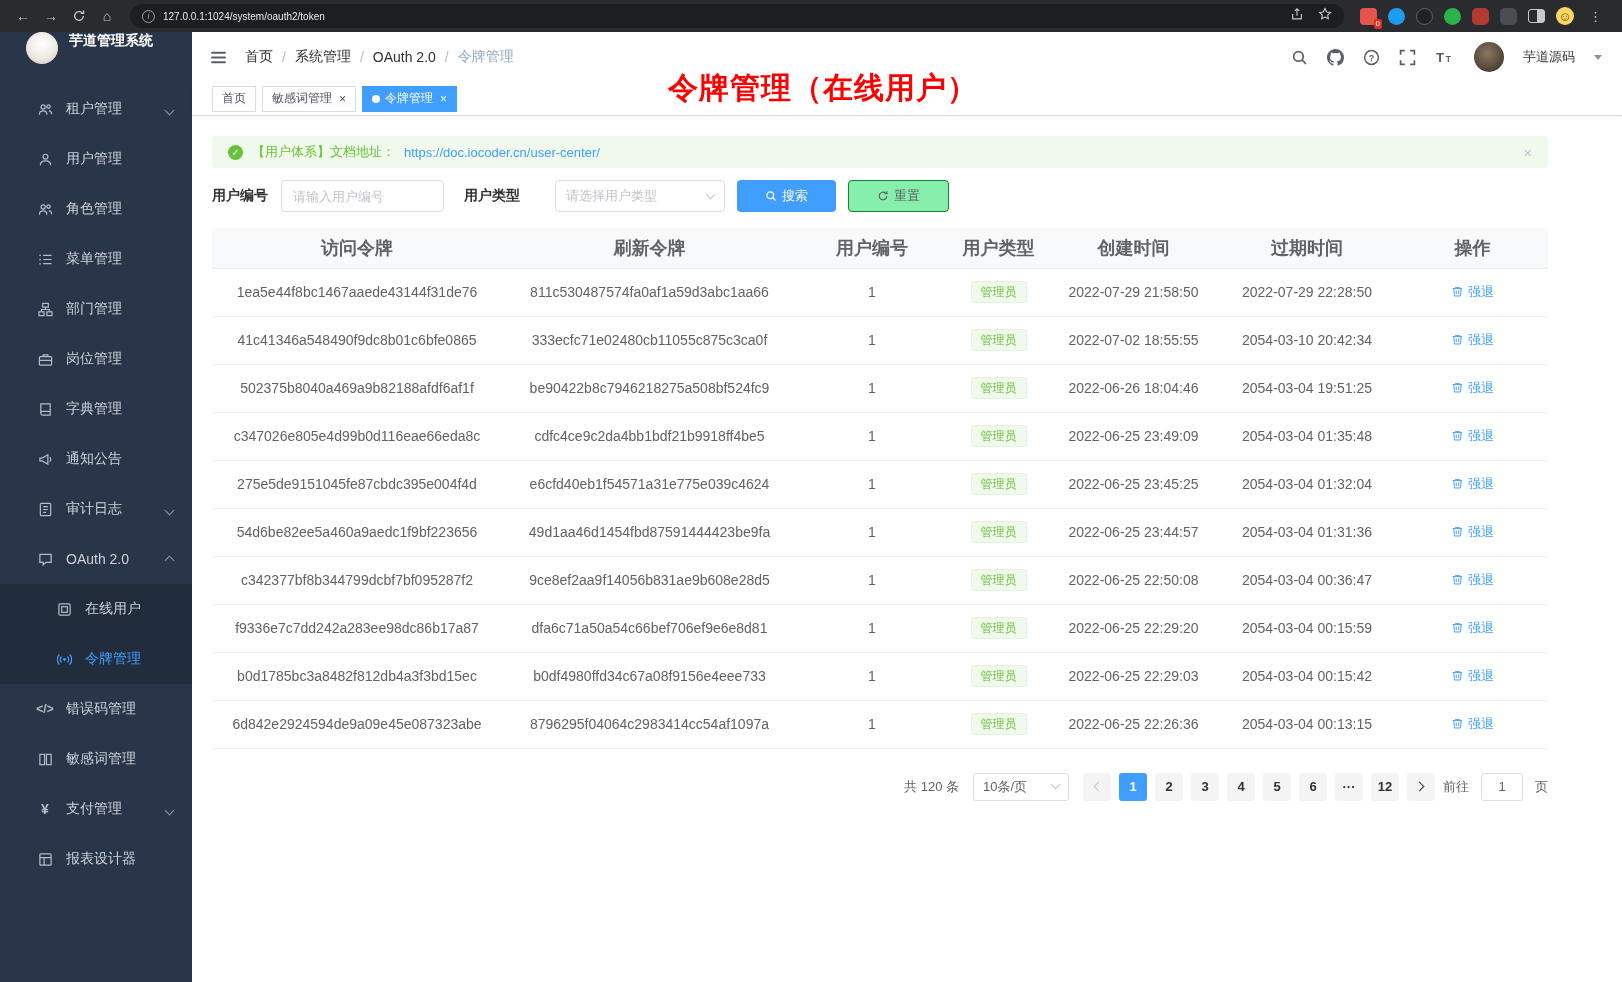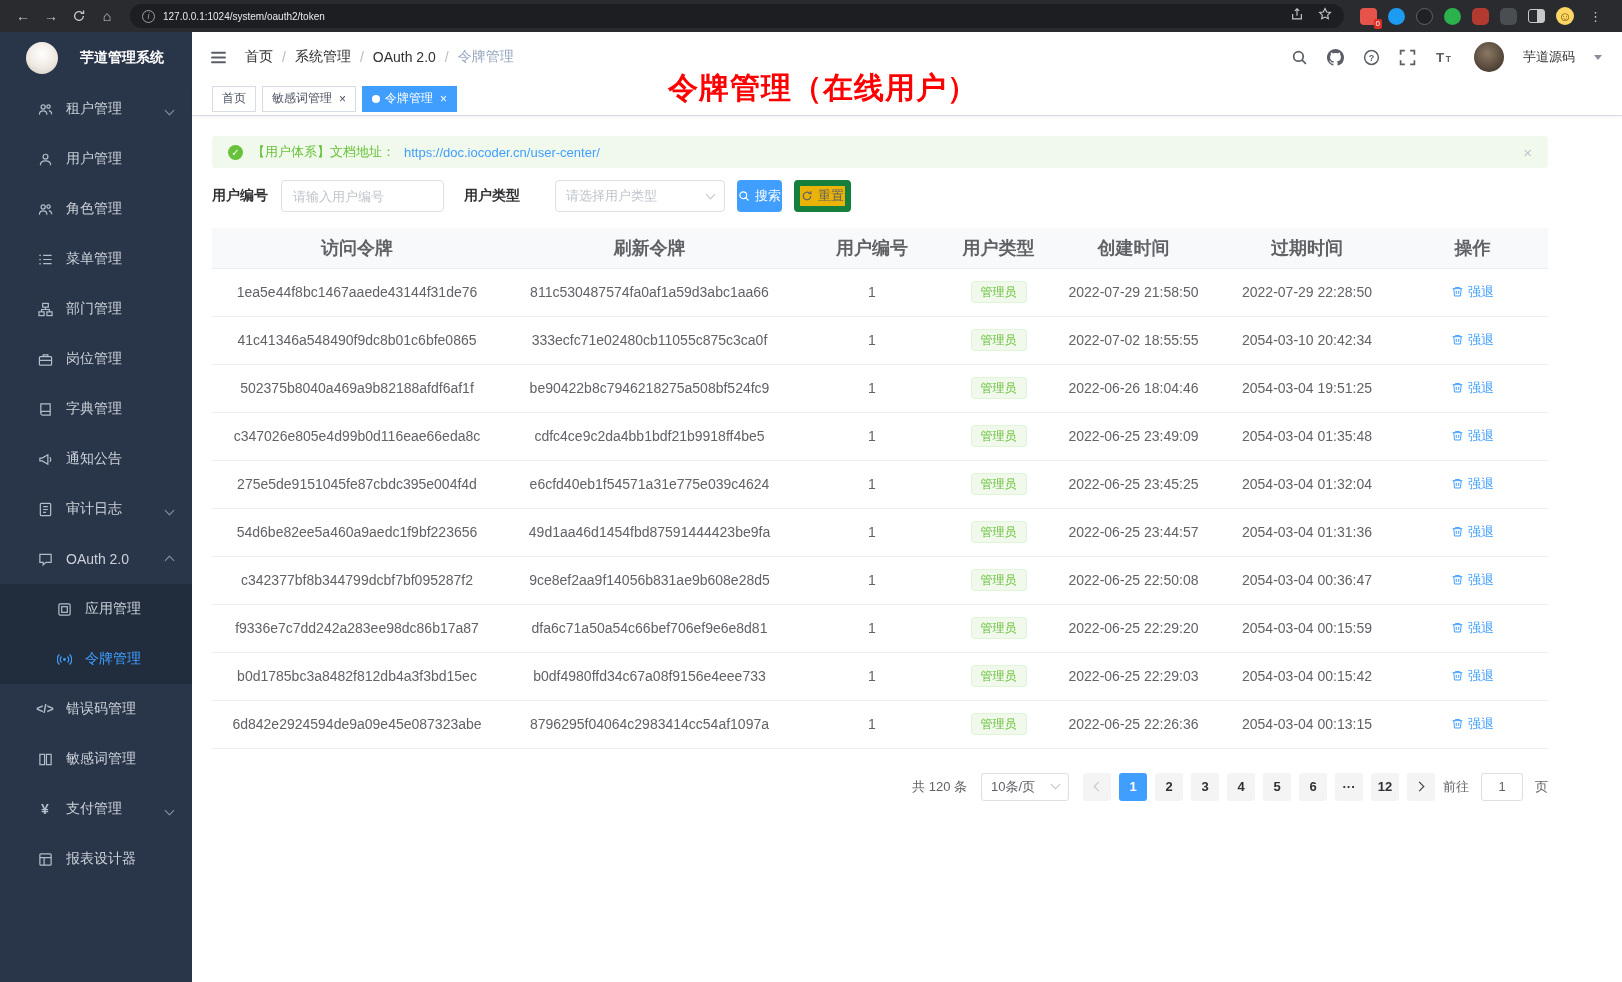--- a/index.html
+++ b/index.html
@@ -27,21 +27,21 @@
   .ext-badge { position:absolute; bottom:-4px; right:-5px; background:#d93025; color:#fff; font-size:8px; line-height:10px; padding:0 2px; border-radius:2px; }
   .split-icon { width:17px; height:14px; border:1.5px solid #c6c8ca; border-radius:3px; background:linear-gradient(to right, transparent 55%, #c6c8ca 55%); }
   .smiley { width:18px; height:18px; border-radius:50%; background:#fdd663; color:#6b4f00; font-size:13px; display:flex; align-items:center; justify-content:center; }
   .kebab { color:#c6c8ca; font-size:13px; padding:0 4px; }
 
   
   .app { display:flex; height:950px; }
 
   
   .sidebar { width:192px; background:#293548; flex-shrink:0; overflow:hidden; }
-  .logo-row { height:52px; display:flex; align-items:center; gap:22px; padding-left:26px;font-family:Liberation Serif, serif; }
+  .logo-row { height:52px; display:flex; gap:11px; padding-left:26px;font-family:Liberation Serif, serif; }
   .logo-avatar { width:32px; height:32px; border-radius:50%; flex-shrink:0;
     background:radial-gradient(circle at 50% 38%, #ffffff 0%, #efe9e2 55%, #cfc6ba 100%); }
   .logo-title { color:#fff; font-size:14px; font-weight:700; white-space:nowrap; }
   .menu-item { height:50px; display:flex; align-items:center; gap:13px; padding-left:37px; padding-right:16px;
     font-size:14px; color:#ccd2da; position:relative; cursor:pointer; white-space:nowrap; }
   .menu-item .micon { width:16px; display:flex; justify-content:center; align-items:center; color:#b3bdc8; flex-shrink:0; }
   .menu-item .micon svg { width:15px; height:15px; stroke:currentColor; fill:none; stroke-width:1.3; }
   .menu-item .micon .glyph { font-size:12px; font-weight:700; }
   .menu-item.child { padding-left:56px; background:#212c3c; }
   .menu-item.active { color:#409eff; }
@@ -87,34 +87,34 @@
   .alert-link { font-size:13px; color:#409eff; text-decoration:none; cursor:pointer; }
   .alert-close { margin-left:auto; color:#c0c4cc; font-size:15px; cursor:pointer; }
 
   .filter-row { margin-top:12px; height:32px; display:flex; align-items:center; font-size:14px; }
   .flabel { font-weight:700; color:#303133; margin-right:13px; white-space:nowrap; }
   .el-input { width:163px; height:32px; border:1px solid #dcdfe6; border-radius:4px; padding:0 11px; font-size:13px; color:#606266; background:#fff; margin-right:20px; }
   .el-input::placeholder { color:#bfc4cc; }
   .el-select { width:170px; height:32px; border:1px solid #dcdfe6; border-radius:4px; padding:0 10px; font-size:13px; background:#fff; display:flex; align-items:center; justify-content:space-between; cursor:pointer;margin-left:22px; }
   .placeholder { color:#bfc4cc; }
   .sel-chev { color:#c0c4cc; }
-  .btn { height:32px; border-radius:4px; display:inline-flex; align-items:center; gap:5px; font-size:13px; padding:0 1px; margin-left:12px; }
+  .btn { height:32px; border-radius:4px; display:inline-flex; align-items:center; gap:5px; font-size:13px; padding:0 28px; margin-left:12px; }
   .btn.primary { background:#409eff; color:#fff; }
-  .btn.plain { background:#eab308; border:6px solid #15803d; color:#606266; }
+  .btn.plain { background:#86efac; border:1px solid #15803d; color:#606266; }
   .btn svg { width:12px; height:12px; stroke:currentColor; fill:none; stroke-width:1.6; }
 
   table.token-table { width:1336px; border-collapse:collapse; table-layout:fixed; margin-top:16px; }
   .token-table th { height:40px; font-size:18px; font-weight:700; color:#606266; background:#f8f9fb; border-bottom:1px solid #ebeef5; text-align:center; }
   .token-table td { height:48px; font-size:14px; color:#606266; text-align:center; border-bottom:1px solid #ebeef5; white-space:nowrap; overflow:hidden; }
   .tag { display:inline-block; background:#f0f9eb; border:1px solid #e1f3d8; color:#67c23a; font-size:12px; line-height:18px; padding:1px 9px; border-radius:4px; }
   .action-link { color:#409eff; font-size:13px; display:inline-flex; align-items:center; gap:4px; cursor:pointer; }
   .action-link svg { width:13px; height:13px; stroke:currentColor; fill:none; stroke-width:1.2; }
 
   .pagination { width:1336px; margin-top:24px; display:flex; align-items:center; justify-content:flex-end; gap:8px; font-size:13px; color:#606266; }
-  .psize { width:88px; height:28px; border:1px solid #dcdfe6; border-radius:3px; display:flex; align-items:center; justify-content:space-between; padding:0 9px; margin:0 6px; cursor:pointer; background:#fff; }
+  .psize { width:96px; height:28px; border:1px solid #dcdfe6; border-radius:3px; display:flex; align-items:center; justify-content:space-between; padding:0 9px; margin:0 6px; cursor:pointer; background:#fff; }
   .pbtn { min-width:28px; height:28px; background:#f4f4f5; border-radius:3px; display:inline-flex; align-items:center; justify-content:center; font-size:13px; font-weight:600; color:#303133; padding:0 5px; }
   .pbtn.active { background:#409eff; color:#fff; }
   .pbtn.disabled { color:#c0c4cc; }
   .goto-input { width:42px; height:28px; border:1px solid #dcdfe6; border-radius:3px; text-align:center; font-size:13px; color:#606266; margin:0 4px; }
 
   .annotation { position:absolute; left:668px; top:68px; font-size:30px; font-weight:700; color:#fe0000; z-index:60; letter-spacing:1px; white-space:nowrap; }
 </style>
 </head>
 <body>
 
@@ -279,21 +279,21 @@
         <span class="mchev"><i class="chev up"></i></span>
       </div>
 
       <div class="menu-item child">
         <span class="micon">
             <svg viewBox="0 0 16 16">
               <rect x="2" y="2" width="12" height="12" rx="1.5"></rect>
               <rect x="5" y="5" width="6" height="6"></rect>
             </svg>
           </span>
-        <span>应用管理</span>
+        <span>在线用户</span>
       </div>
 
       <div class="menu-item child active">
         <span class="micon">
             <svg viewBox="0 0 16 16">
               <circle cx="8" cy="8" r="1.5" fill="currentColor" stroke="none"></circle>
               <path d="M4.8 11.2a4.5 4.5 0 0 1 0-6.4M11.2 4.8a4.5 4.5 0 0 1 0 6.4M2.6 13.4a7.6 7.6 0 0 1 0-10.8M13.4 2.6a7.6 7.6 0 0 1 0 10.8"></path>
             </svg>
           </span>
         <span>令牌管理</span>

